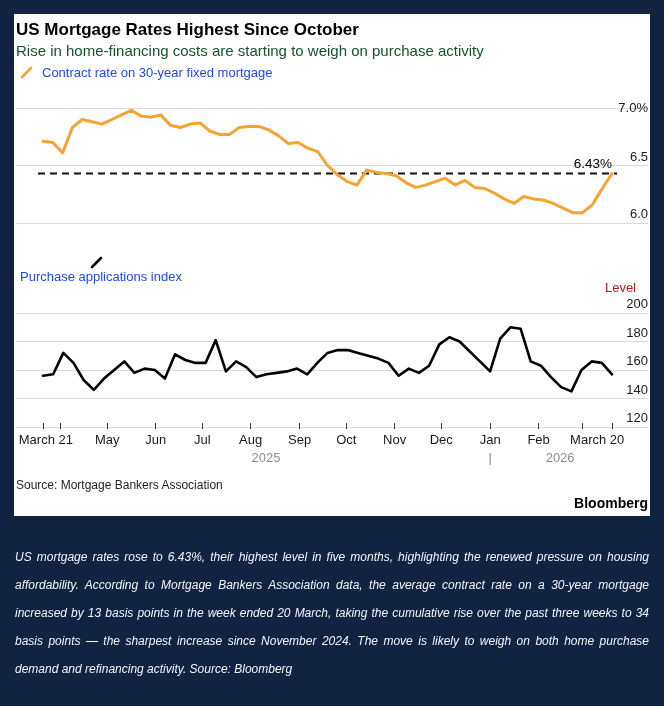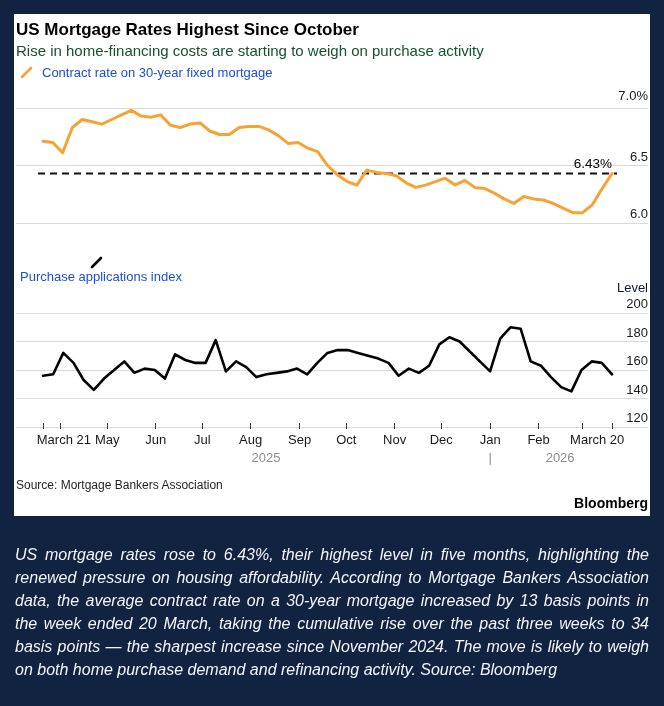--- a/index.html
+++ b/index.html
@@ -7,27 +7,27 @@
   #frame { position:relative; width:664px; height:706px; background:#112340; }
   .card { position:absolute; left:14px; top:14px; width:636px; height:502px; background:#ffffff; }
   .card-title { position:absolute; left:2px; top:6px; font-size:17px; font-weight:bold; color:#000; white-space:nowrap; }
   .card-subtitle { position:absolute; left:2px; top:28px; font-size:15px; color:#14532d; white-space:nowrap; }
   .legend { position:absolute; display:flex; align-items:center; font-size:13px; color:#1d4ed8; white-space:nowrap; }
   .legend1 { left:6px; top:51px; }
   .legend2 { left:6px; top:242px;flex-direction:column; }
   .swatch { display:inline-block; width:13px; height:13px; margin-right:9px; }
   .chart-svg { position:absolute; left:0; top:0; }
   .ytick { position:absolute; right:2px; height:15px; font-size:13px; color:#1a1a1a; text-align:right; white-space:nowrap; }
-  .level { position:absolute; right:2px; font-size:13px; color:#0f172a; text-align:right; }
+  .level { position:absolute; right:14px; font-size:13px; color:#b91c1c; text-align:right; }
   .anno { position:absolute; font-size:13.5px; color:#000; white-space:nowrap; }
   .xtick { position:absolute; top:418px; transform:translateX(-50%); font-size:13px; color:#1a1a1a; white-space:nowrap; }
   .year { position:absolute; top:436px; transform:translateX(-50%); font-size:13px; color:#8e8e8e; white-space:nowrap; }
   .src { position:absolute; left:2px; top:464px; font-size:12px; color:#1f1f1f; white-space:nowrap; }
   .blb { position:absolute; right:2px; top:481px; font-size:14px; font-weight:bold; color:#000; }
-  .caption { position:absolute; left:15px; top:543px; width:634px; font-size:16px; font-style:italic; line-height:23px; color:#f3f5f9; text-align:justify; }
+  .caption { position:absolute; left:15px; top:543px; width:634px; font-size:12px; font-style:italic; line-height:28px; color:#f3f5f9; text-align:justify; }
 </style>
 </head>
 <body>
 
 <div id="frame">
   <div class="card" id="card">
 
     <svg id="chartSvg" class="chart-svg" width="636" height="502" viewBox="0 0 636 502">
         <line x1="2" y1="94.0" x2="634" y2="94.0" stroke="#DADADA" stroke-width="1" shape-rendering="crispEdges"></line>
         <line x1="2" y1="151.5" x2="634" y2="151.5" stroke="#DADADA" stroke-width="1" shape-rendering="crispEdges"></line>
@@ -78,29 +78,29 @@
     </div>
 
     <div class="anno" style="right:38px; top:142px;">6.43%</div>
 
     <div class="level" style="top:266px;">Level</div>
 
     <div id="labels"></div>
 
     <div class="src">Source: Mortgage Bankers Association</div>
     <div class="blb">Bloomberg</div>
-  <div class="ytick" style="top: 74px;">7.0%</div>
+  <div class="ytick" style="top: 86px;">7.0%</div>
       <div class="ytick" style="top: 134.5px;">6.5</div>
       <div class="ytick" style="top: 192px;">6.0</div>
       <div class="ytick" style="top: 282px;">200</div>
       <div class="ytick" style="top: 310.5px;">180</div>
       <div class="ytick" style="top: 339px;">160</div>
       <div class="ytick" style="top: 367.5px;">140</div>
       <div class="ytick" style="top: 396px;">120</div>
-      <div class="xtick" style="left: 31.845px; padding-left: 36px;">March 21</div>
+      <div class="xtick" style="left: 31.845px;">March 21</div>
       <div class="xtick" style="left: 93.297px;">May</div>
       <div class="xtick" style="left: 141.662px;">Jun</div>
       <div class="xtick" style="left: 188.32px;">Jul</div>
       <div class="xtick" style="left: 236.685px;">Aug</div>
       <div class="xtick" style="left: 285.619px;">Sep</div>
       <div class="xtick" style="left: 332.277px;">Oct</div>
       <div class="xtick" style="left: 380.642px;">Nov</div>
       <div class="xtick" style="left: 427.3px;">Dec</div>
       <div class="xtick" style="left: 476.234px;">Jan</div>
       <div class="xtick" style="left: 524.599px;">Feb</div>

